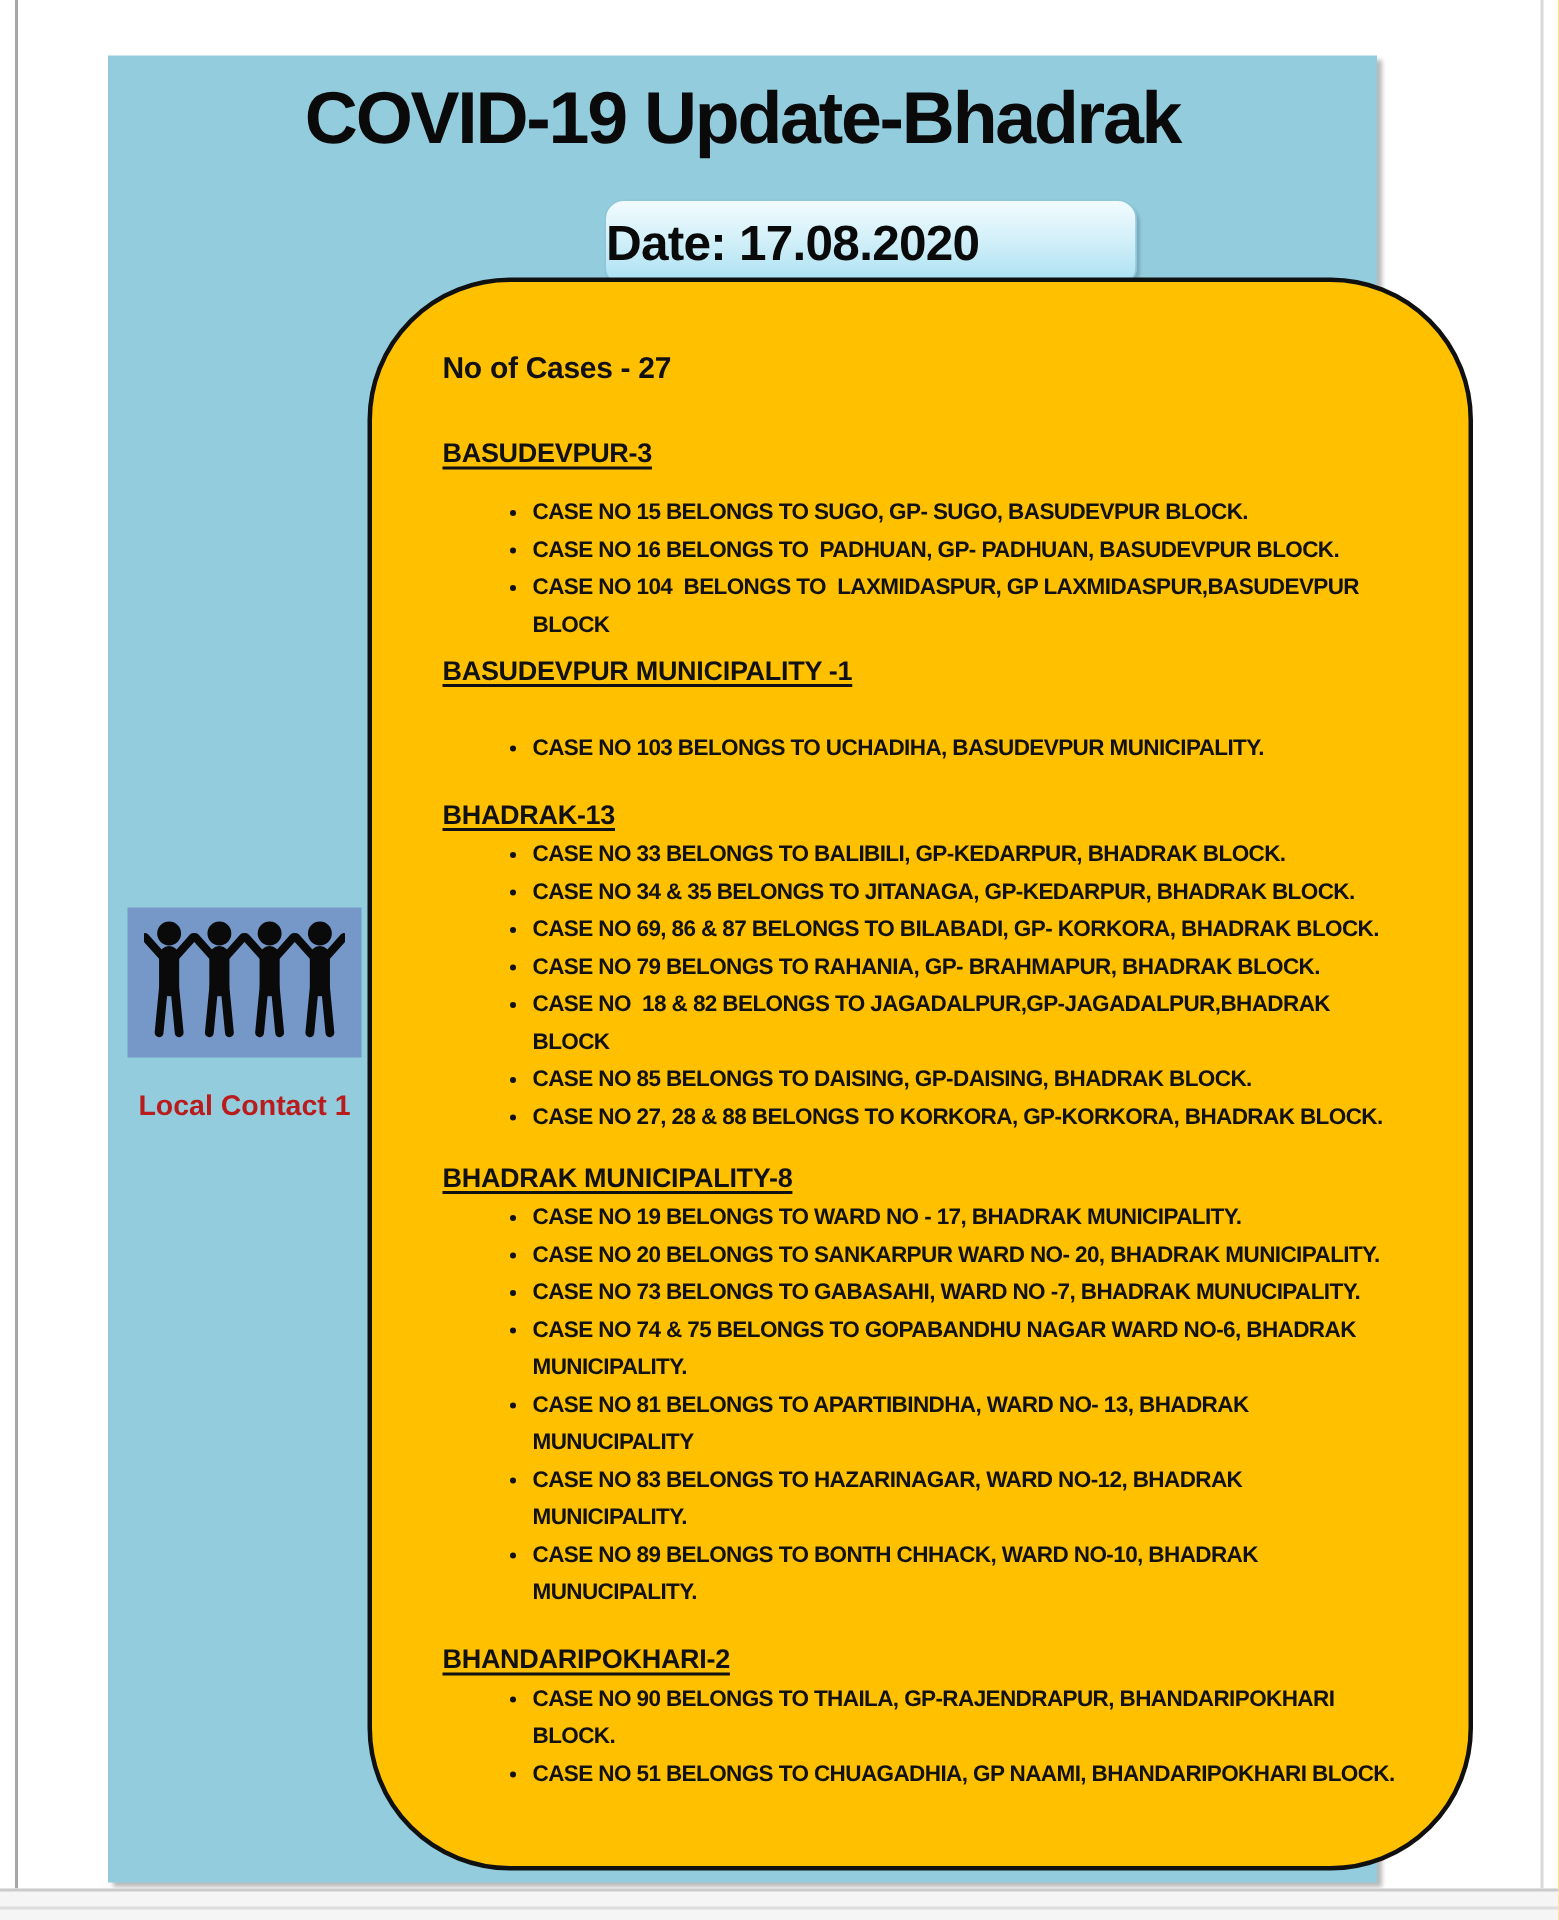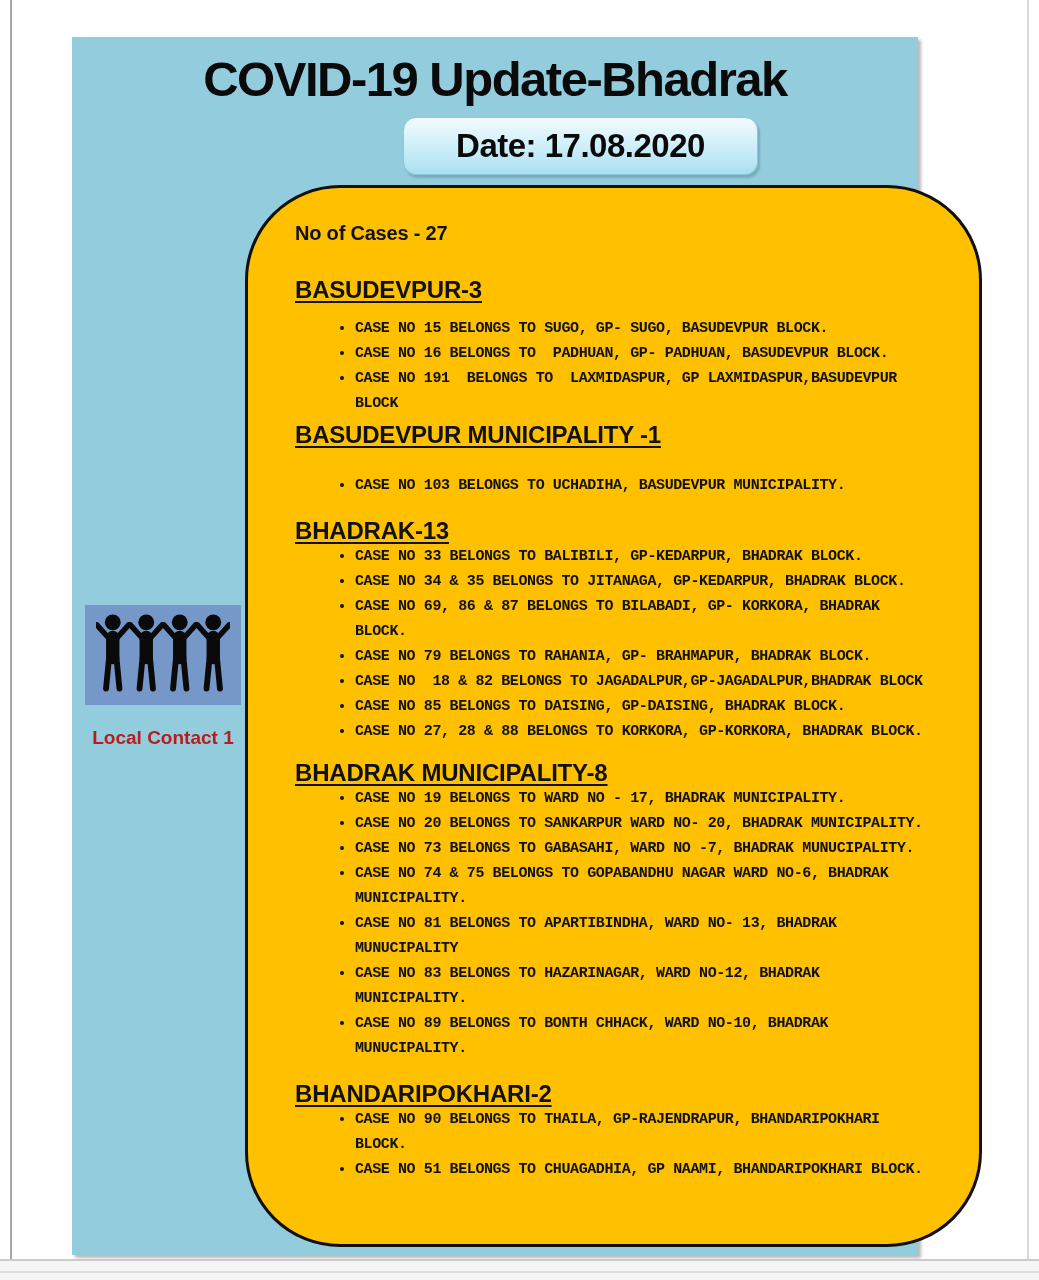--- a/index.html
+++ b/index.html
@@ -24,54 +24,54 @@
     position:absolute;left:72px;top:37px;width:846px;height:1218px;
     background:#92ccdd;
     box-shadow:3px 3px 3px rgba(0,0,0,.28);
   }
   .title{
     margin:0;padding-top:18px;text-align:center;
     font-size:49px;font-weight:bold;letter-spacing:-1.5px;color:#0a0a0a;
     line-height:1.0;
   }
   .date-pill{
-    position:absolute;left:331px;top:80px;width:355px;height:58px;
+    position:absolute;left:331px;top:96px;width:355px;height:58px;
     border-radius:13px;box-sizing:border-box;
     background:linear-gradient(180deg,#f2fbfe 0%,#d3f0f9 45%,#a9e0f1 100%);
     border:1px solid #8fc6d8;
     box-shadow:2px 3px 2px rgba(90,130,150,.45);
-    display:flex;align-items:center;justify-content:center;
+    display:flex;align-items:center;justify-content:flex-start;
   }
   .date-text{font-size:33px;font-weight:bold;color:#0a0a0a;letter-spacing:-0.5px;}
 
   .contact{position:absolute;left:13px;top:568px;width:156px;text-align:center;}
   .icon-box{
     width:156px;height:100px;background:#7598c8;
     display:flex;align-items:center;justify-content:center;
   }
   .icon-caption{margin-top:22px;font-size:19px;font-weight:bold;color:#b91c1c;}
 
   .cases-card{
     position:absolute;left:173px;top:148px;width:737px;height:1062px;
     box-sizing:border-box;
     background:#ffc000;border:3px solid #101010;border-radius:95px;
-    padding:34px 40px 0 47px;overflow:hidden;
+    padding:47px 40px 0 47px;overflow:hidden;
   }
   .cases-total{font-size:20px;font-weight:bold;letter-spacing:-0.2px;}
 
   .case-section{margin-top:22px;}
   .case-section:nth-of-type(1){margin-top:34px;}
   .case-section:nth-of-type(2){margin-top:8px;}
   .case-section:nth-of-type(4){margin-top:18px;}
   .section-heading{
-    margin:0;font-size:24px;font-weight:bold;line-height:21px;letter-spacing:-0.2px;
+    margin:0;font-size:18px;font-weight:bold;line-height:21px;letter-spacing:-0.2px;
     text-decoration:underline;text-decoration-thickness:2px;text-underline-offset:3px;
   }
   .case-list{
-    margin:3px 0 0 0;padding:0 0 0 60px;width:575px;list-style:disc;font-family:Liberation Mono, monospace;
+    margin:3px 0 0 0;padding:0 0 0 60px;width:575px;list-style:disc;
   }
   .case-section:nth-of-type(1) .case-list{margin-top:16px;}
   .case-section:nth-of-type(2) .case-list{margin-top:28px;}
   .case-list li{
     font-size:15px;font-weight:bold;line-height:25px;letter-spacing:-0.4px;
     white-space:pre-wrap;
   }
 </style>
 </head>
 <body>
@@ -109,21 +109,21 @@
   </div>
 
   <div class="cases-card" style="background-color: rgb(255, 192, 0);">
     <div class="cases-total">No of Cases - 27</div>
     <div id="sections">
   <section class="case-section">
     <h2 class="section-heading">BASUDEVPUR-3</h2>
     <ul class="case-list">
             <li>CASE NO 15 BELONGS TO SUGO, GP- SUGO, BASUDEVPUR BLOCK.</li>
             <li>CASE NO 16 BELONGS TO  PADHUAN, GP- PADHUAN, BASUDEVPUR BLOCK.</li>
-            <li>CASE NO 191  BELONGS TO  LAXMIDASPUR, GP LAXMIDASPUR,BASUDEVPUR BLOCK</li>
+            <li>CASE NO 104  BELONGS TO  LAXMIDASPUR, GP LAXMIDASPUR,BASUDEVPUR BLOCK</li>
           </ul>
   </section>
 
   <section class="case-section">
     <h2 class="section-heading">BASUDEVPUR MUNICIPALITY -1</h2>
     <ul class="case-list">
             <li>CASE NO 103 BELONGS TO UCHADIHA, BASUDEVPUR MUNICIPALITY.</li>
           </ul>
   </section>
 

